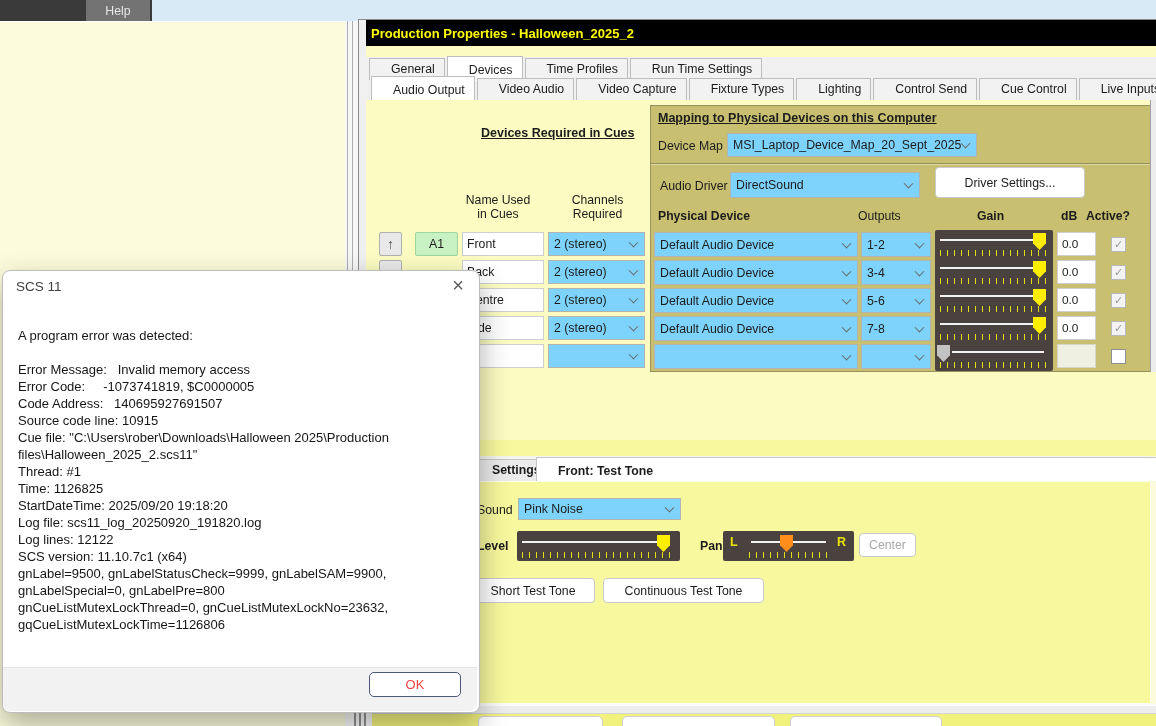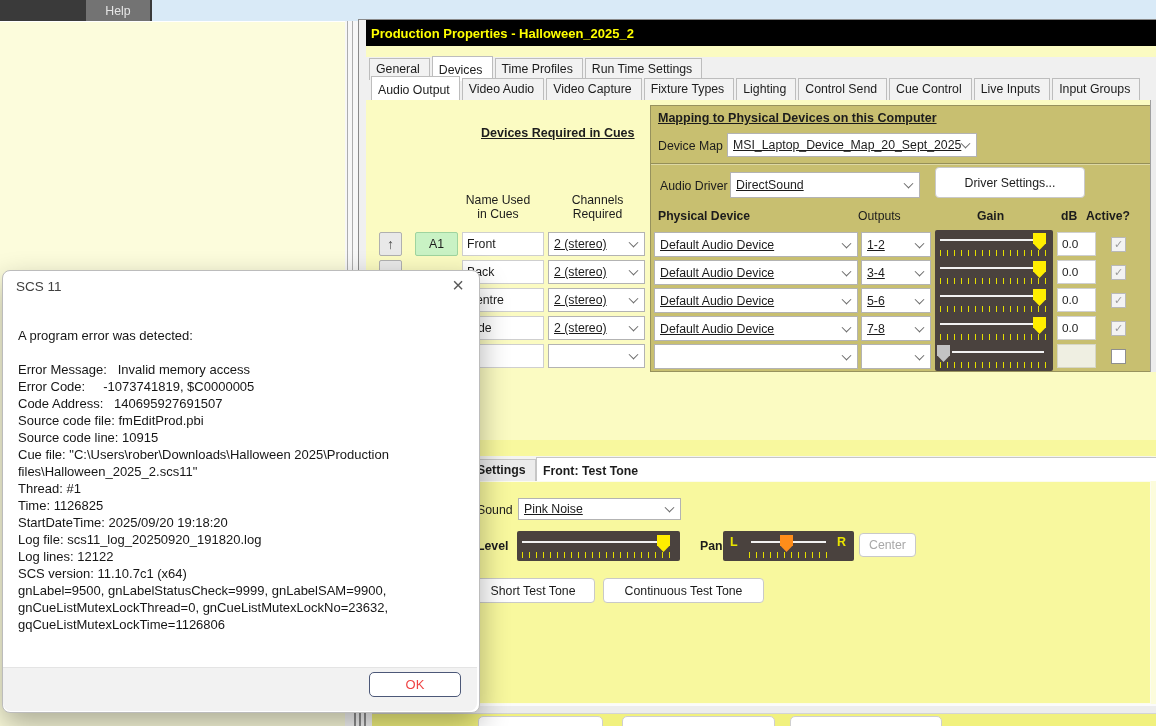--- a/index.html
+++ b/index.html
@@ -3,24 +3,24 @@
 <meta charset="utf-8">
 <style>
   html,body{margin:0;padding:0;}
   body{font-family:"Liberation Sans",sans-serif;}
   #screen{position:relative;width:1156px;height:726px;overflow:hidden;background:#fcfcdc;}
   .abs{position:absolute;box-sizing:border-box;}
   .lbl{position:absolute;box-sizing:border-box;color:#1c1c1c;white-space:nowrap;}
   .u{font-weight:bold;text-decoration:underline;}
   
   .tabrow{position:absolute;display:flex;align-items:flex-end;}
-  .tab{background:#f2f2f2;border:1px solid #bdbdbd;border-bottom:none;padding:3px 9px 4px 6px;font-size:12.3px;color:#1c1c1c;margin-right:2px;white-space:nowrap;}
+  .tab{background:#f2f2f2;border:1px solid #bdbdbd;border-bottom:none;padding:3px 9px 4px 21px;font-size:12.3px;color:#1c1c1c;margin-right:2px;white-space:nowrap;}
   .tab.sel{background:#ffffff;padding-top:6px;position:relative;top:1px;}
   
-  .dd{position:absolute;background:#ffffff;border:1px solid #b3b3b3;display:flex;align-items:center;font-size:12.3px;color:#1c1c1c;padding:0 4px 0 5px;box-sizing:border-box;white-space:nowrap;overflow:hidden;text-decoration:underline;}
+  .dd{position:absolute;background:#7dd3fc;border:1px solid #b3b3b3;display:flex;align-items:center;font-size:12.3px;color:#1c1c1c;padding:0 4px 0 5px;box-sizing:border-box;white-space:nowrap;overflow:hidden;}
   .chev{position:absolute;right:7px;top:50%;width:6px;height:6px;border-right:1.5px solid #6a6a6a;border-bottom:1.5px solid #6a6a6a;transform:translateY(-70%) rotate(45deg);}
   
   .btn{position:absolute;background:#fff;border:1px solid #c9c9c9;border-radius:4px;font-family:Liberation Sans, sans-serif;font-size:12.3px;color:#1c1c1c;display:flex;align-items:center;justify-content:center;box-sizing:border-box;}
   
   .slider{position:absolute;background:#4a423e;border-radius:2px;}
   .strack{position:absolute;height:2px;background:#f2f2f2;top:9px;}
   .sticks{position:absolute;left:5px;right:5px;bottom:3px;height:6px;background:repeating-linear-gradient(90deg,#e3df00 0 1px,transparent 1px 7px);}
   .shandle{position:absolute;top:3px;width:13px;height:17px;background:#ffee00;clip-path:polygon(0 0,100% 0,100% 60%,50% 100%,0 60%);filter:drop-shadow(0 1px 1px rgba(0,0,0,.45));}
   .shandle.gray{background:#c3c3c3;}
   .shandle.orange{background:#ff8d1a;}
@@ -293,31 +293,31 @@
     <div class="abs" style="left:0;top:0;width:474px;height:30px;">
       <span style="position:absolute;left:13px;top:8px;font-size:13.5px;color:#3f3f3f;">SCS 11</span>
       <span style="position:absolute;right:13px;top:3px;font-size:20px;color:#5a5a5a;cursor:default;">×</span>
     </div>
     <div class="abs" style="left:15px;top:57px;width:446px;">
       <div class="dlg-line">A program error was detected:</div>
       <div class="dlg-line"></div>
       <div class="dlg-line">Error Message:   Invalid memory access</div>
       <div class="dlg-line">Error Code:     -1073741819, $C0000005</div>
       <div class="dlg-line">Code Address:   140695927691507</div>
-      <div class="dlg-line">Source code file: fmEditProd.pbi</div>
       <div class="dlg-line">Source code line: 10915</div>
       <div class="dlg-line">Cue file: "C:\Users\rober\Downloads\Halloween 2025\Production</div>
       <div class="dlg-line">files\Halloween_2025_2.scs11"</div>
       <div class="dlg-line">Thread: #1</div>
       <div class="dlg-line">Time: 1126825</div>
       <div class="dlg-line">StartDateTime: 2025/09/20 19:18:20</div>
       <div class="dlg-line">Log file: scs11_log_20250920_191820.log</div>
       <div class="dlg-line">Log lines: 12122</div>
       <div class="dlg-line">SCS version: 11.10.7c1 (x64)</div>
       <div class="dlg-line">gnLabel=9500, gnLabelStatusCheck=9999, gnLabelSAM=9900,</div>
+      <div class="dlg-line">gnLabelSpecial=0, gnLabelPre=800</div>
       <div class="dlg-line">gnCueListMutexLockThread=0, gnCueListMutexLockNo=23632,</div>
       <div class="dlg-line">gqCueListMutexLockTime=1126806</div>
     </div>
     <div class="abs" style="left:0;top:396px;width:474px;height:44px;background:#f2f2f2;border-top:1px solid #e4e4e4;border-radius:0 0 8px 8px;">
       <button style="position:absolute;left:366px;top:4px;width:92px;height:25px;background:#fff;border:1.5px solid #4c5878;border-radius:5px;font-family:Liberation Sans, sans-serif;font-size:13px;color:#ef4444;">OK</button>
     </div>
   </div>
 
 </div>
 

